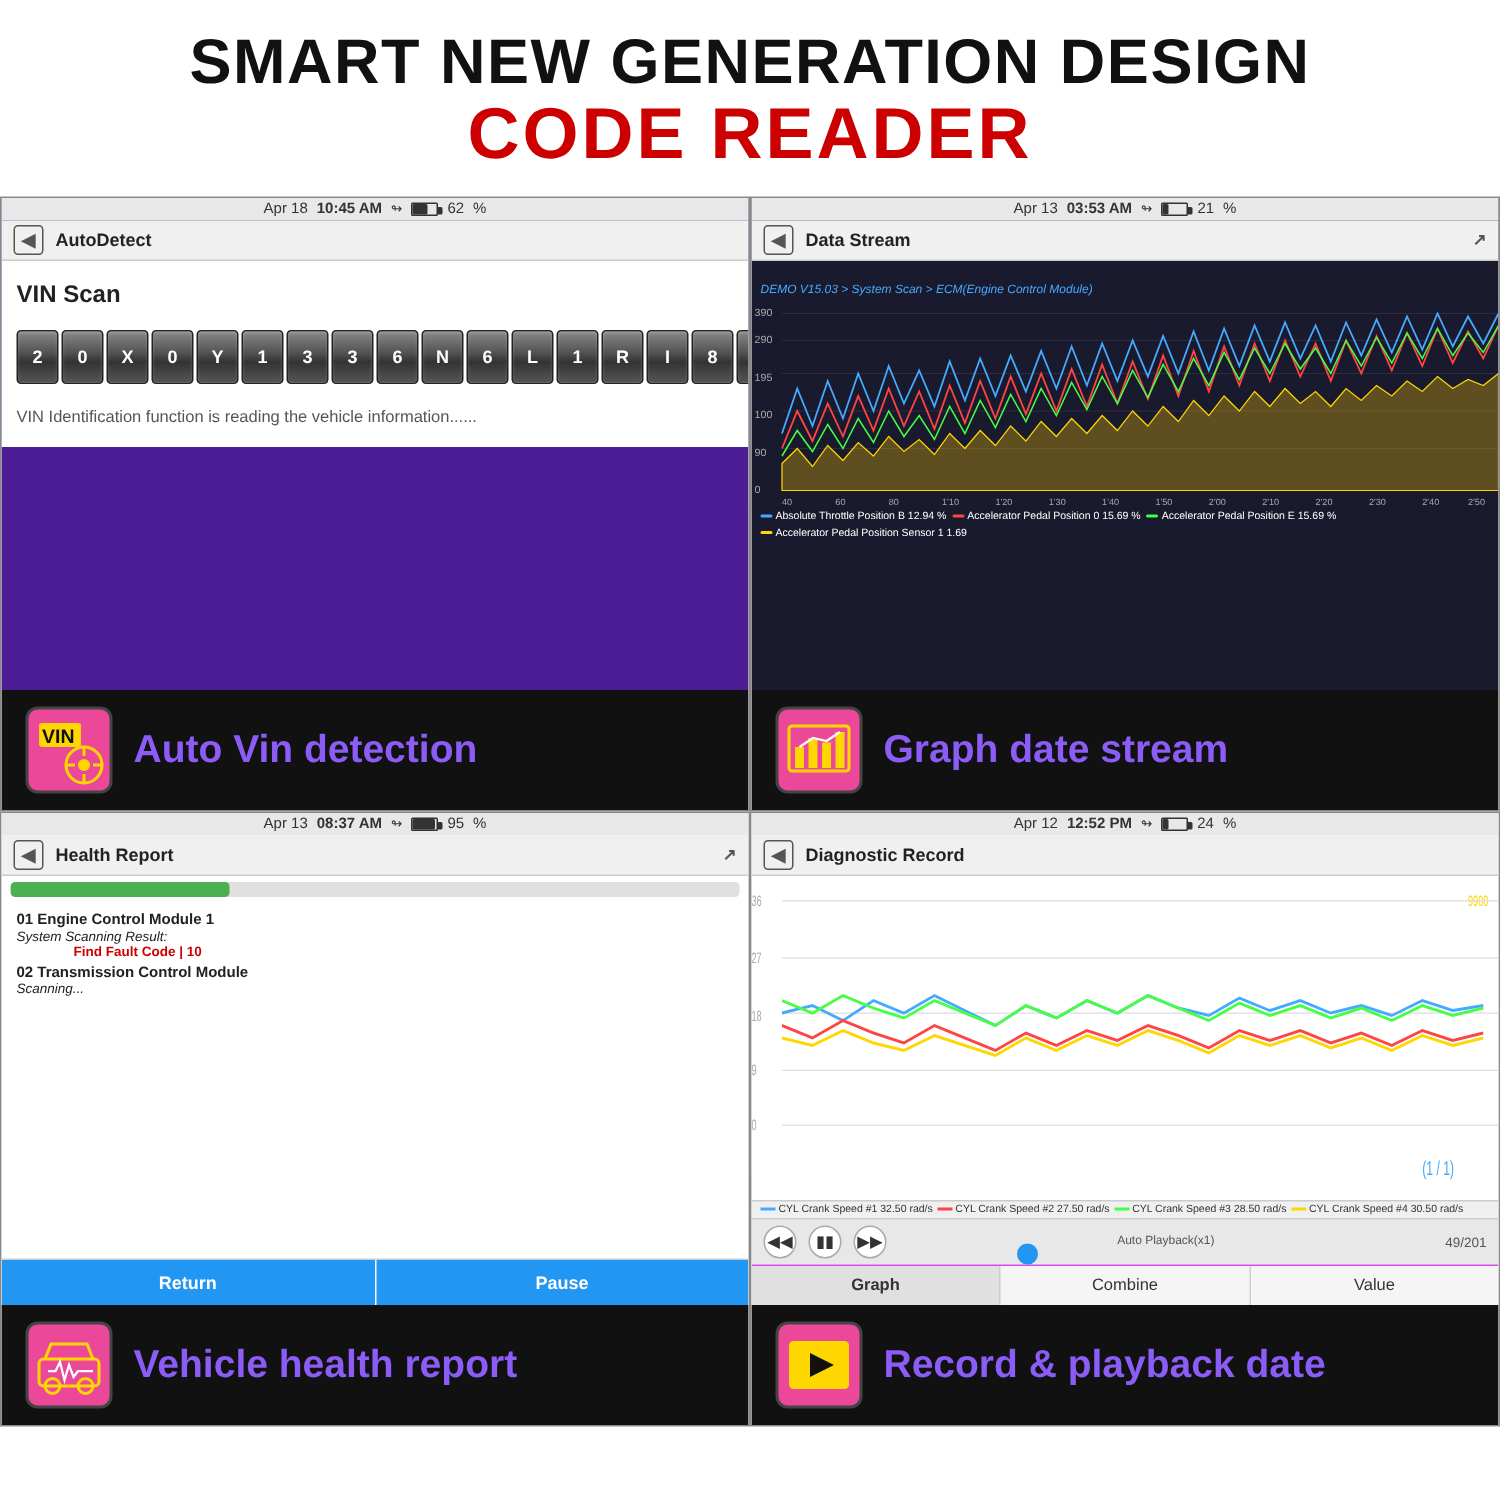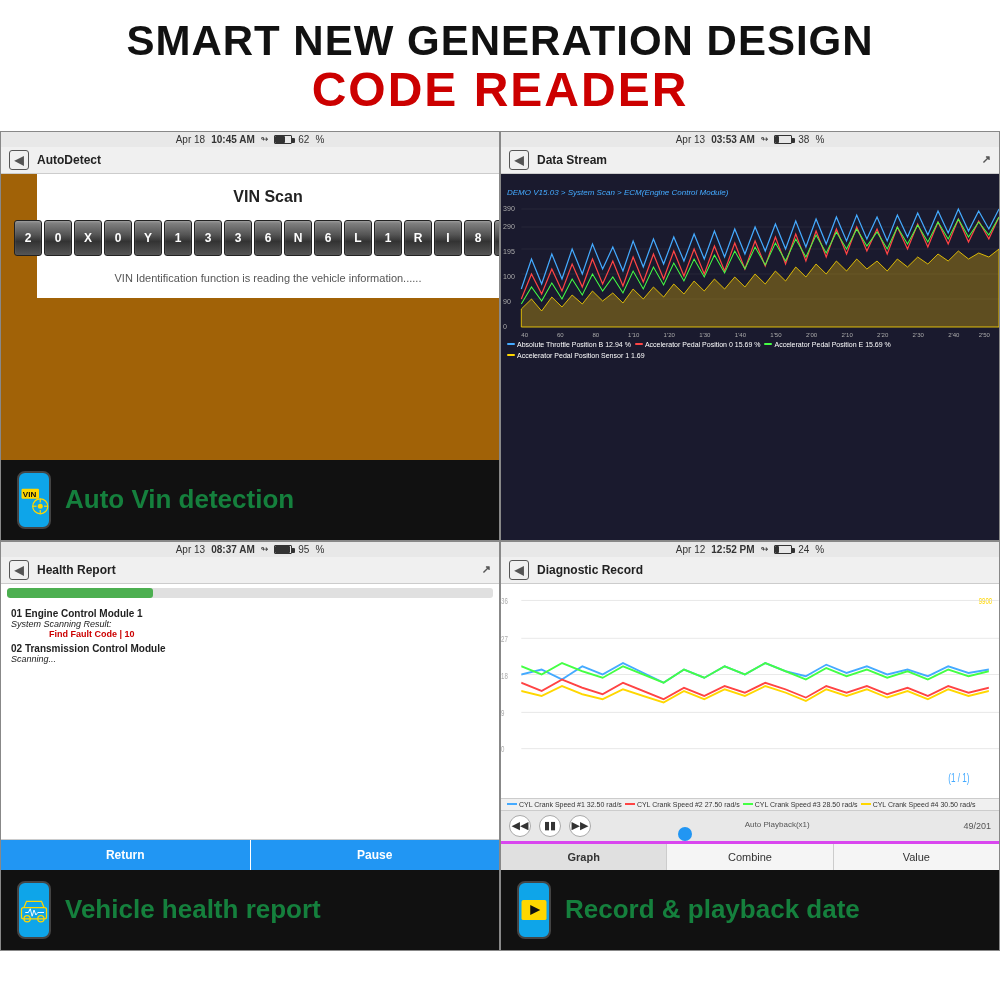--- a/index.html
+++ b/index.html
@@ -46,21 +46,21 @@
     .panel {
       display: flex;
       flex-direction: column;
       border: 1px solid #888;
       overflow: hidden;
     }
 
     
     .screen {
       flex: 1;
-      background: #a16207;
+      background: #4c1d95;
       position: relative;
       overflow: hidden;
     }
 
     
     .status-bar {
       display: flex;
       justify-content: center;
       align-items: center;
       padding: 2px 8px;
@@ -122,24 +122,23 @@
       flex-shrink: 0;
     }
     .app-bar-title { flex: 1; text-align: left; font-size: 12px; }
     .app-bar-icon { width: 20px; text-align: right; font-size: 11px; color: #555; }
 
     
     .vin-screen-content {
       background: #fff;
       display: flex;
       flex-direction: column;
-      align-items: center;
+      align-items: flex-start;
       padding: 14px 10px;
       flex: 1;
-      margin-left: 36px;
     }
     .vin-scan-title {
       font-size: 16px;
       font-weight: bold;
       margin-bottom: 14px;
       color: #222;
     }
     .vin-roller {
       display: flex;
       gap: 2px;
@@ -168,34 +167,34 @@
     
     .feature-label {
       display: flex;
       align-items: center;
       padding: 10px 16px;
       background: #111;
       min-height: 80px;
       gap: 14px;
     }
     .feature-icon-box {
-      width: 34px;
+      width: 58px;
       height: 58px;
-      background: #0ea5e9;
+      background: #ec4899;
       border: 2px solid #444;
       border-radius: 8px;
       display: flex;
       align-items: center;
       justify-content: center;
       flex-shrink: 0;
     }
     .feature-text {
       font-size: 26px;
       font-weight: bold;
-      color: #15803d;
+      color: #8b5cf6;
     }
 
     
     .datastream-screen {
       background: #1a1a2e;
       flex: 1;
       overflow: hidden;
       position: relative;
     }
     .ds-path {
@@ -344,21 +343,21 @@
       position: absolute;
       top: -4px;
       width: 14px;
       height: 14px;
       background: #2196F3;
       border-radius: 50%;
       transform: translateX(-50%);
     }
     .diag-tabs {
       display: flex;
-      border-top: 3px solid #d946ef;
+      border-top: 1px solid #d946ef;
     }
     .diag-tab {
       flex: 1;
       padding: 7px;
       text-align: center;
       font-size: 11px;
       color: #333;
       background: #f5f5f5;
       border: none;
       cursor: pointer;
@@ -454,21 +453,21 @@
   <div class="panel">
     <div class="screen datastream-screen">
 
       <div class="status-bar">
         <span>Apr 13</span>
         <span class="time">03:53 AM</span>
         <span class="wifi-icon">↬</span>
         <span class="battery-icon">
           <div class="battery-fill" style="width:21%"></div>
         </span>
-        <span>38</span>%
+        <span>21</span>%
       </div>
 
       <div class="app-bar">
         <div class="back-btn">◀</div>
         <div class="app-bar-title">Data Stream</div>
         <div class="app-bar-icon">↗</div>
       </div>
       <div class="ds-path">DEMO V15.03 &gt; System Scan &gt; ECM(Engine Control Module)</div>
 
       <div class="chart-area">
@@ -527,20 +526,36 @@
           <div class="legend-dot" style="background:#4f4"></div>
           <span>Accelerator Pedal Position E 15.69 %</span>
         </div>
         <div class="legend-item">
           <div class="legend-dot" style="background:#FFD700"></div>
           <span>Accelerator Pedal Position Sensor 1 1.69</span>
         </div>
       </div>
     </div>
 
+    <div class="feature-label">
+      <div class="feature-icon-box">
+        <svg width="48" height="48" viewBox="0 0 48 48">
+
+          <rect x="4" y="8" width="40" height="30" rx="2" fill="none" stroke="#FFD700" stroke-width="2"></rect>
+
+          <rect x="8" y="22" width="6" height="14" fill="#FFD700"></rect>
+          <rect x="17" y="16" width="6" height="20" fill="#FFD700"></rect>
+          <rect x="26" y="19" width="6" height="17" fill="#FFD700"></rect>
+          <rect x="35" y="12" width="6" height="24" fill="#FFD700"></rect>
+
+          <polyline fill="none" stroke="#fff" stroke-width="1.5" points="11,22 20,16 29,18 38,12"></polyline>
+        </svg>
+      </div>
+      <div class="feature-text">Graph date stream</div>
+    </div>
   </div>
 
   <div class="panel">
     <div class="screen health-screen">
 
       <div class="status-bar">
         <span>Apr 13</span>
         <span class="time">08:37 AM</span>
         <span class="wifi-icon">↬</span>
         <span class="battery-icon">

